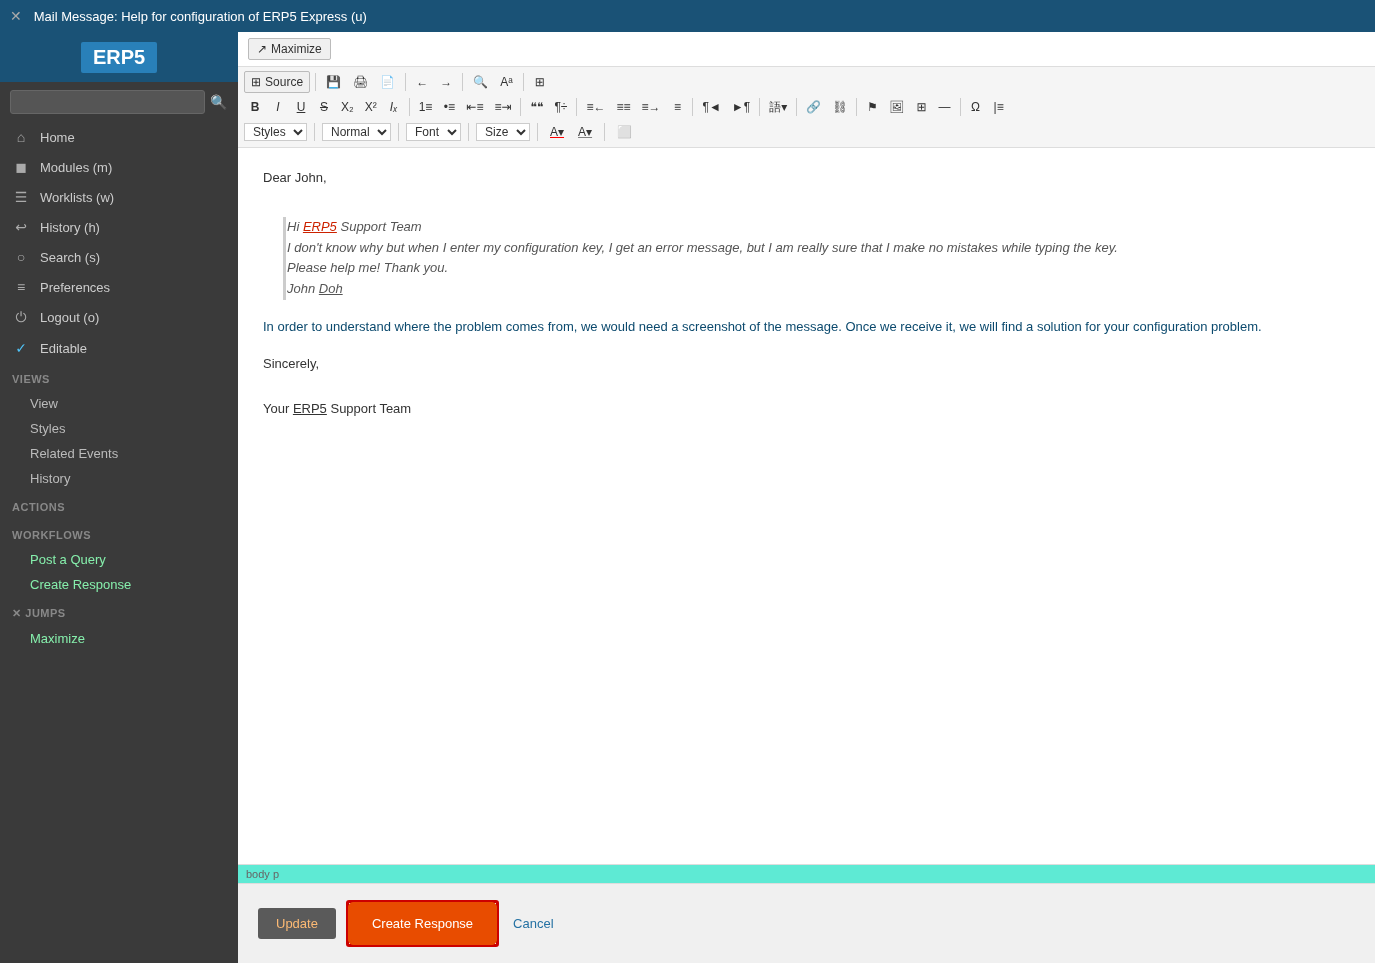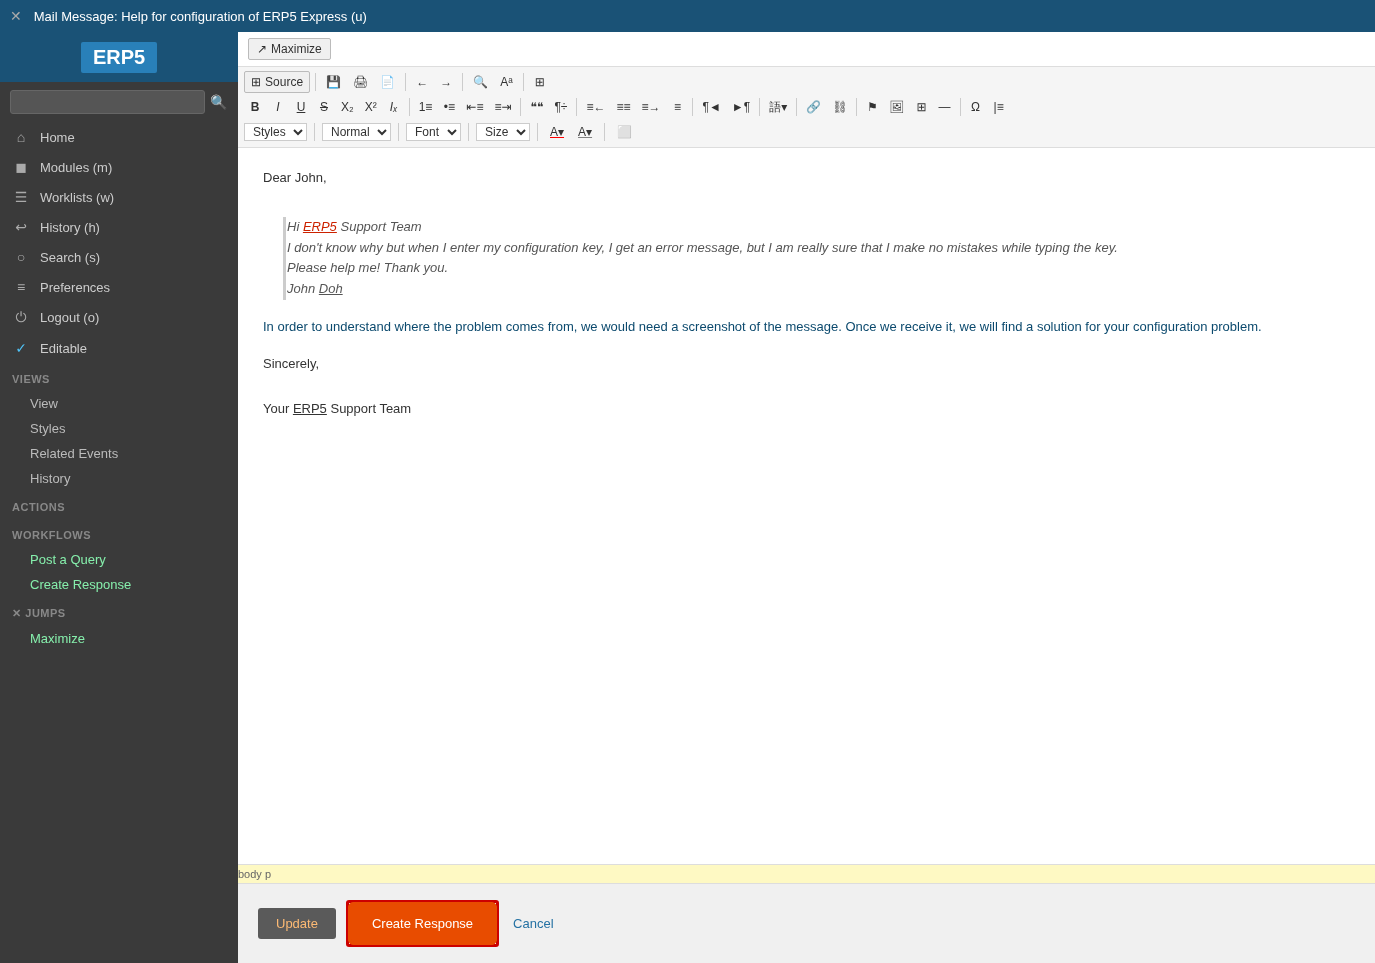--- a/index.html
+++ b/index.html
@@ -263,23 +263,23 @@
 
     .editor-content .sincerely {
       margin-bottom: 24px;
     }
 
     .editor-content .erp5-support {
       text-decoration: underline;
     }
 
     .editor-status-bar {
-      background: #fef9c3;
+      background: #5eead4;
       border-top: 1px solid #ddd;
-      padding: 3px 0;
+      padding: 3px 8px;
       font-size: 11px;
       color: #666;
       display: flex;
       align-items: center;
       gap: 8px;
     }
 
     
     .bottom-actions {
       background: #f0f0f0;

